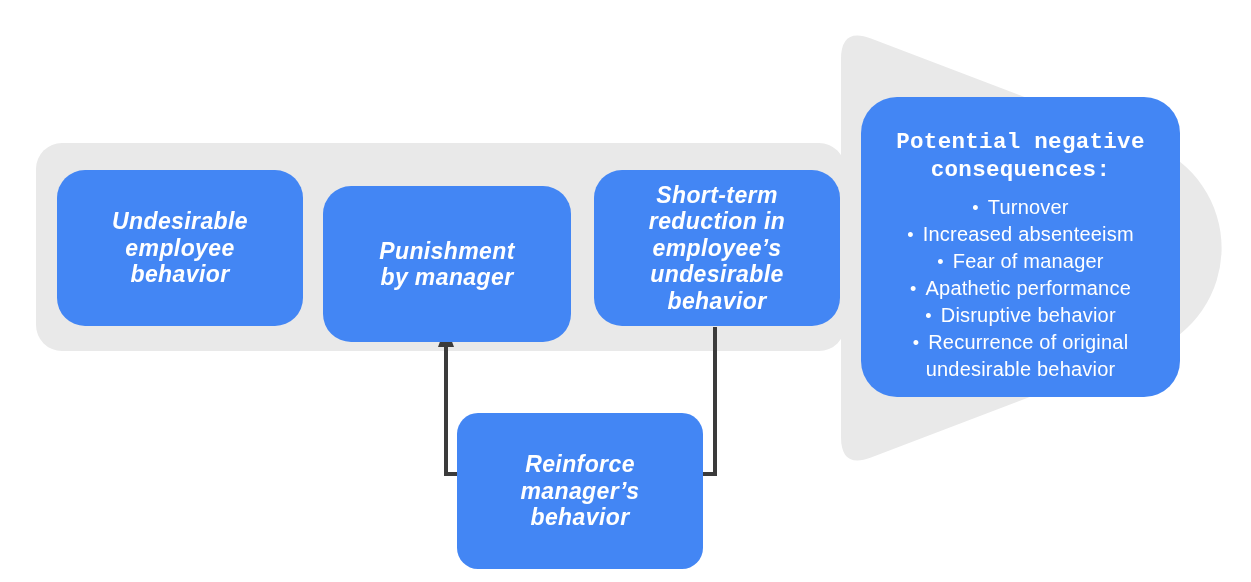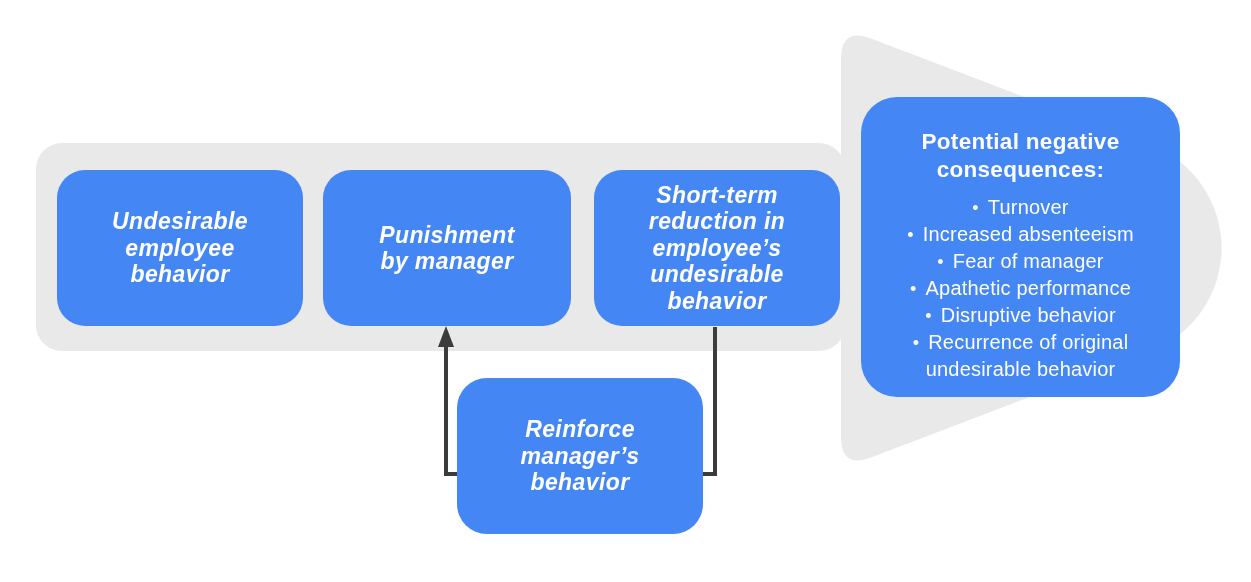--- a/index.html
+++ b/index.html
@@ -50,35 +50,36 @@
   .box-label {
     display: block;
     font-size: 23px;
     font-weight: bold;
     line-height: 26.5px;
     letter-spacing: 0.4px;
     color: var(--text-white);
     font-style: italic;
   }
   #box-step1 { left: 57px;  top: 170px; width: 246px; height: 156px; }
-  #box-step2 { left: 323px; top: 170px; width: 248px; height: 156px; }
+  #box-step2 { left: 323px; top: 186px; width: 248px; height: 156px; }
   #box-step3 { left: 594px; top: 170px; width: 246px; height: 156px; }
-  #box-feedback { left: 457px; top: 378px; width: 246px; height: 156px; border-radius: 30px; }
+  #box-feedback { left: 457px; top: 413px; width: 246px; height: 156px; border-radius: 21px; }
 
   #box-consequences {
     left: 861px; top: 97px; width: 319px; height: 300px;
     border-radius: 36px;
     justify-content: flex-start;
     padding: 31px 18px 20px 18px;
   }
   .consequences-heading {
     font-size: 22.5px;
     font-weight: bold;
     line-height: 28px;
     letter-spacing: 0.3px;
+    font-family: Liberation Mono, monospace;
   }
   .consequences-heading span { display: block; }
   .bullet-list {
     margin-top: 10px;
     font-size: 20px;
     line-height: 26px;
     letter-spacing: 0.2px;
     width: 100%;
   }
   .bullet-item { text-align: center; }

